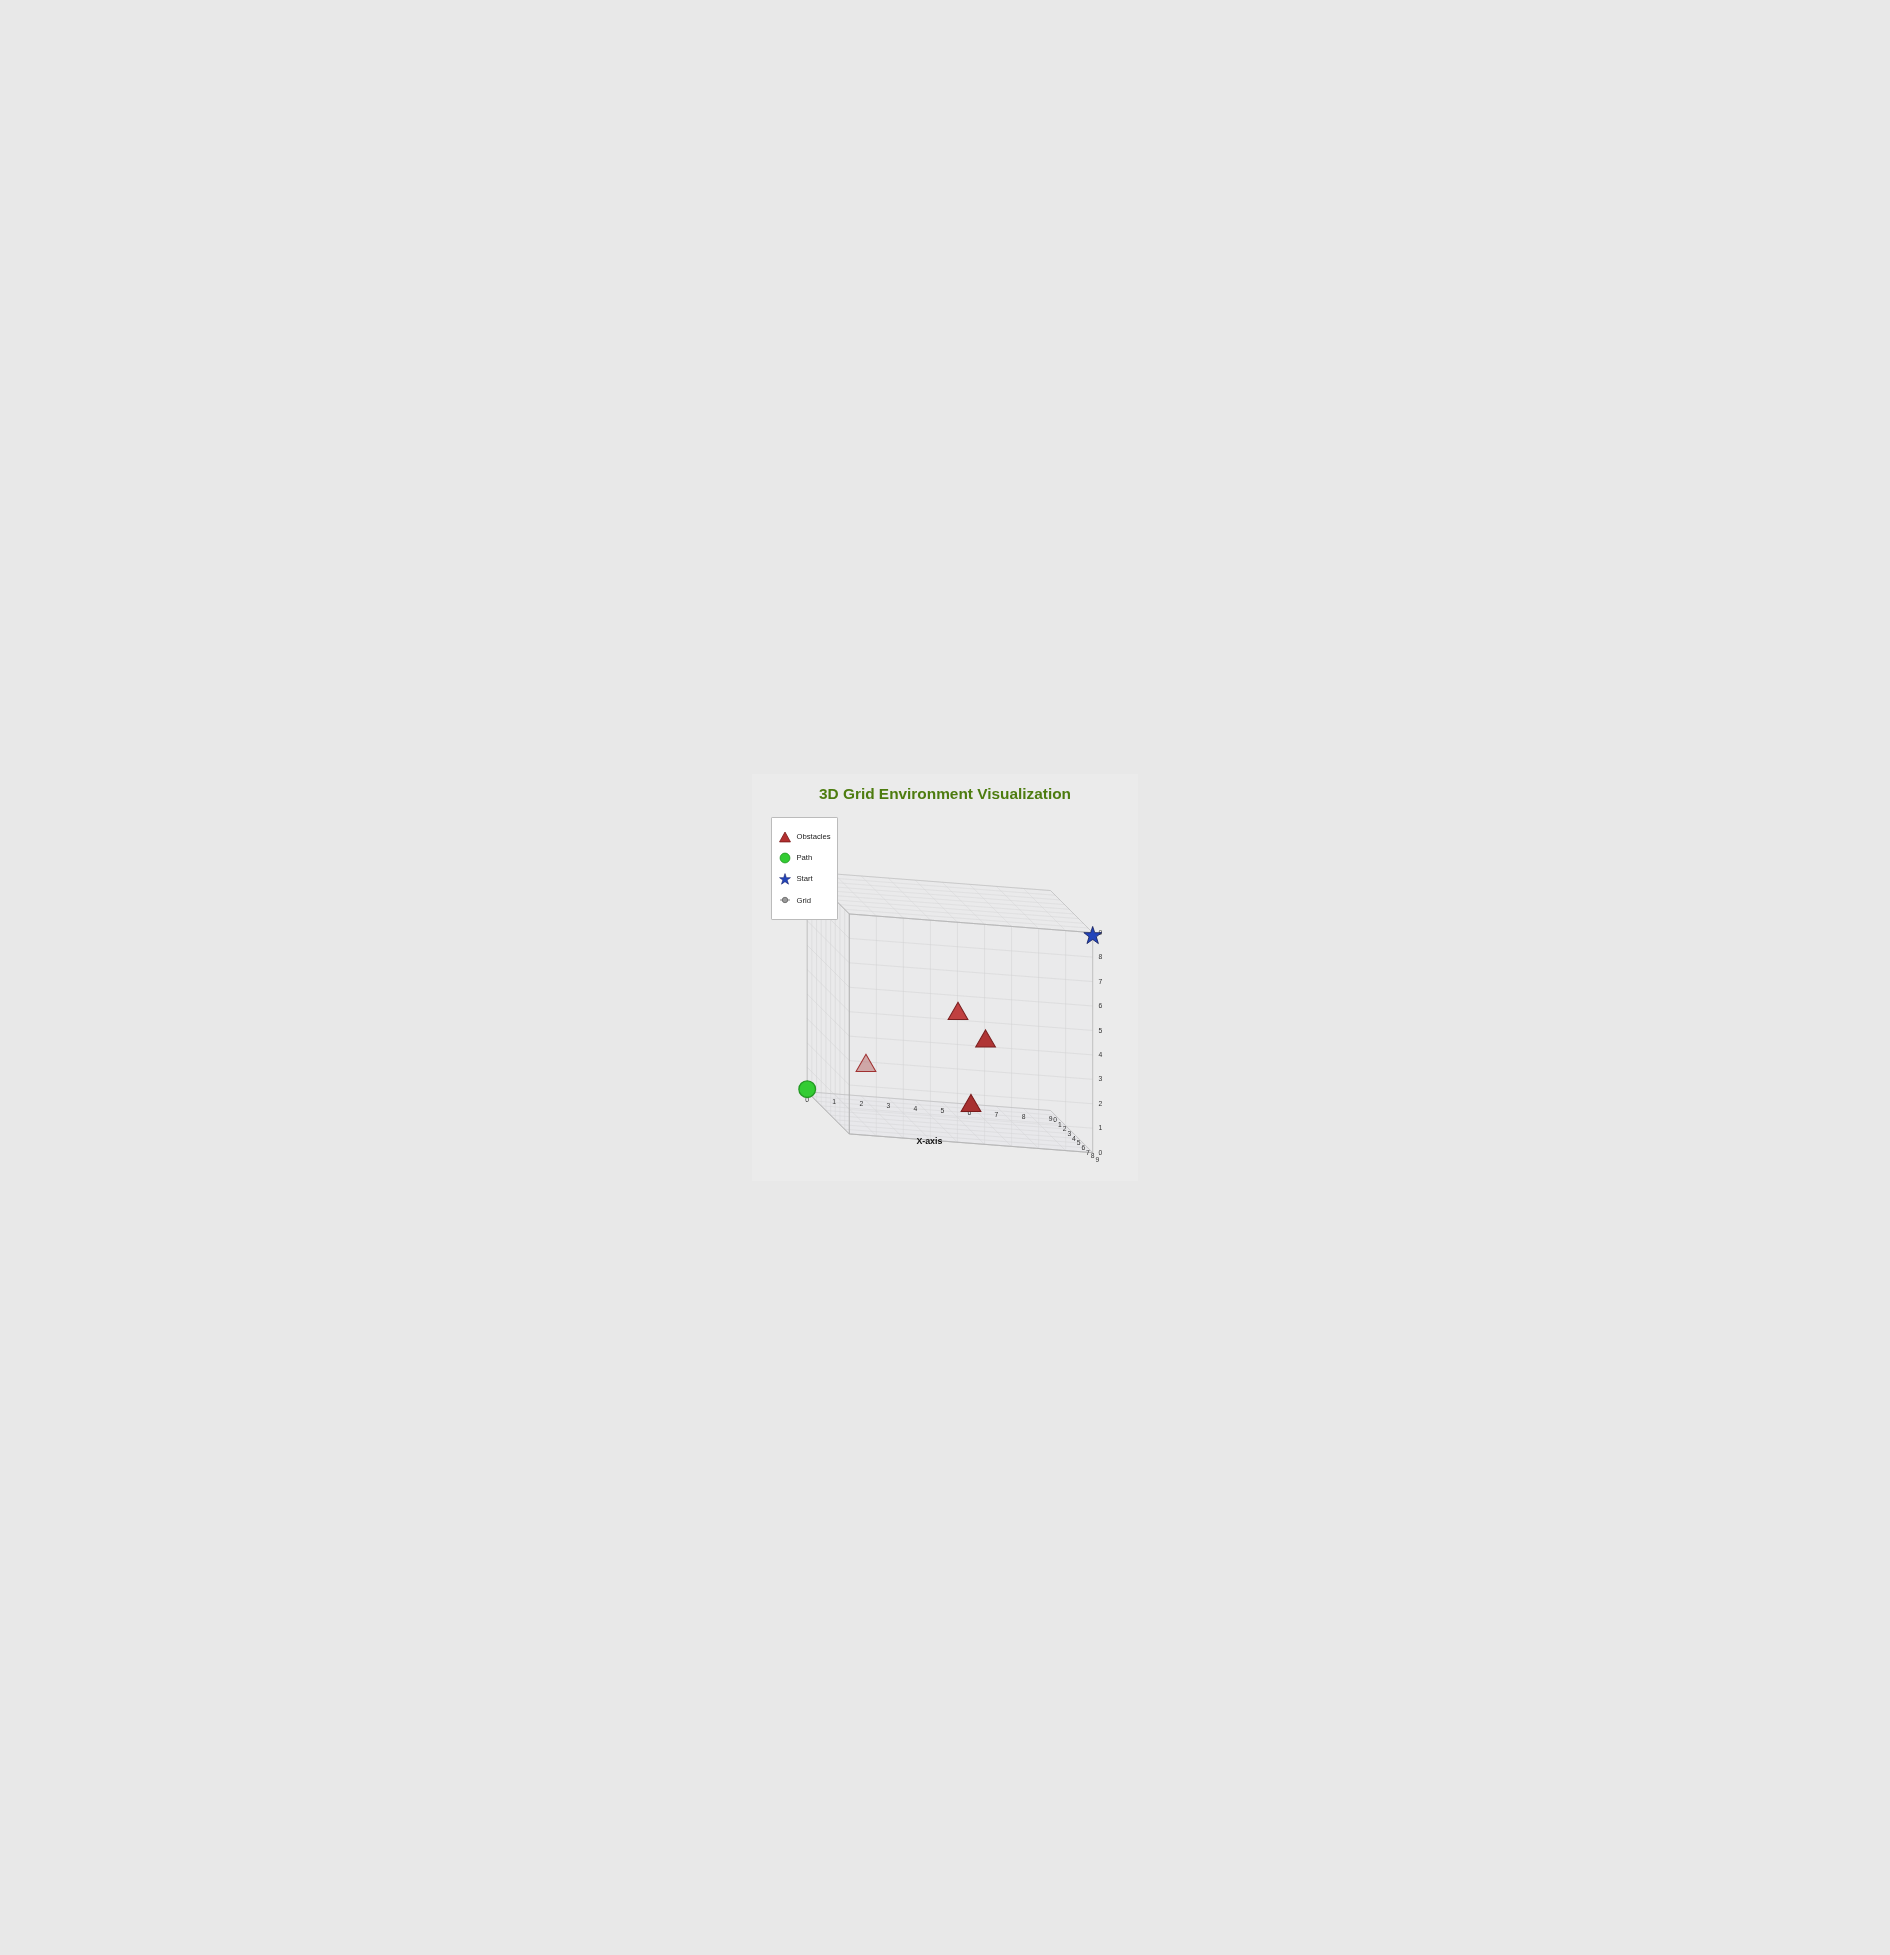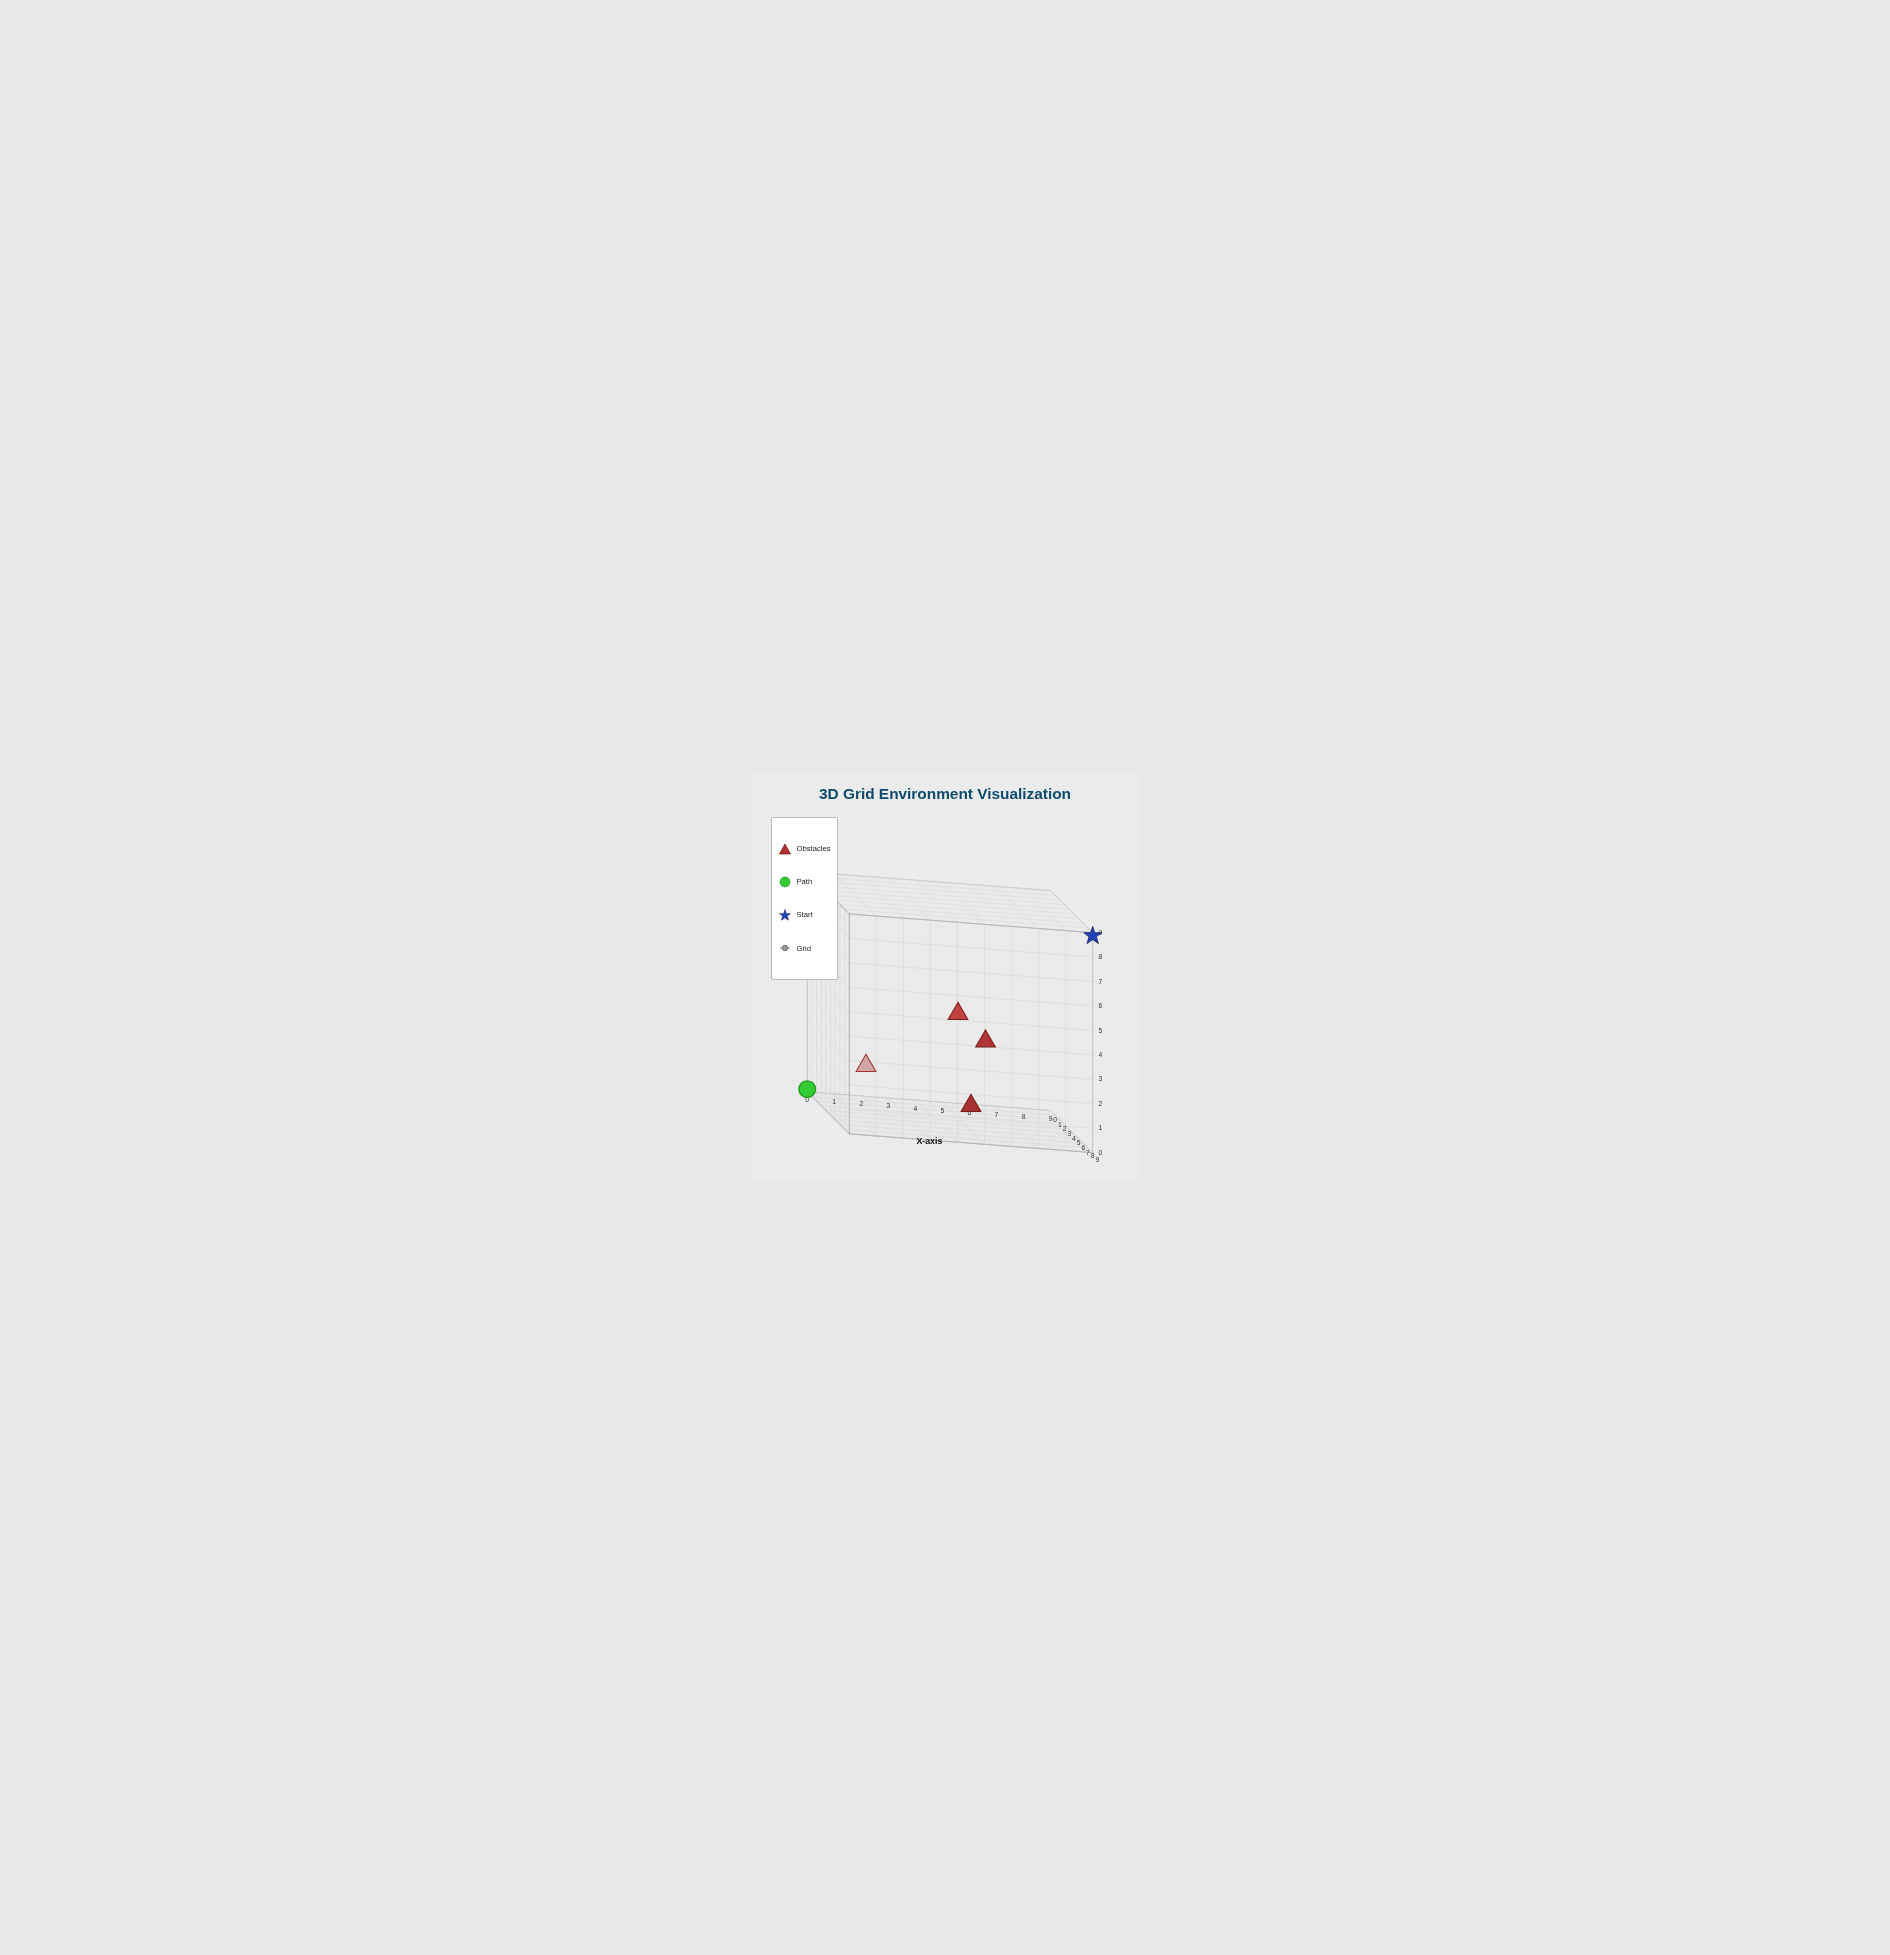--- a/index.html
+++ b/index.html
@@ -14,21 +14,21 @@
     .chart-container {
       background: #ebebeb;
       width: 386px;
       padding: 11px 11px 16.5px 11px;
       position: relative;
     }
     .chart-title {
       text-align: center;
       font-size: 15.4px;
       font-weight: 900;
-      color: #0c4a6e;
+      color: #4d7c0f;
       margin-bottom: 8.3px;
       font-family: 'Arial Black', Arial, sans-serif;
     }
     .chart-area {
       position: relative;
       width: 100%;
     }
     svg.main-svg {
       display: block;
       width: 100%;
@@ -39,21 +39,21 @@
       top: 5.5px;
       left: 8.3px;
       background: white;
       border: 0.8px solid #bbb;
       padding: 4.4px 6.6px;
       border-radius: 1.1px;
     }
     .legend-item {
       display: flex;
       align-items: center;
-      margin: 20px 0;
+      margin: 8px 0;
       font-size: 7.7px;
       color: #222;
     }
     .legend-icon {
       width: 13.2px;
       height: 13.2px;
       margin-right: 4.4px;
       display: flex;
       align-items: center;
       justify-content: center;

